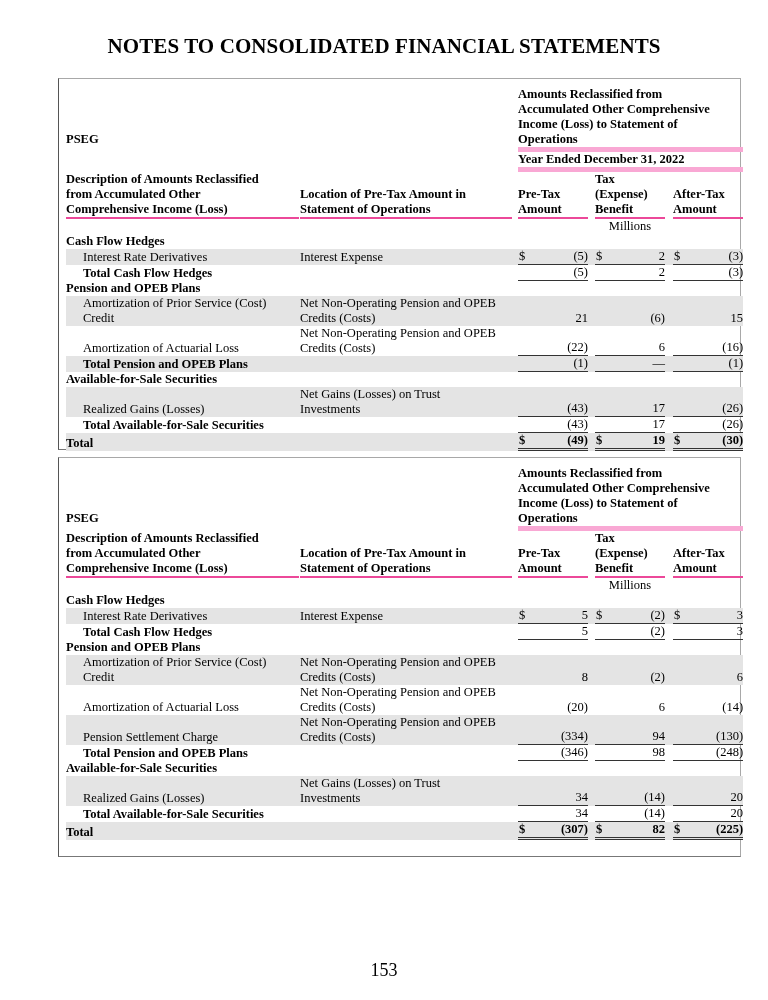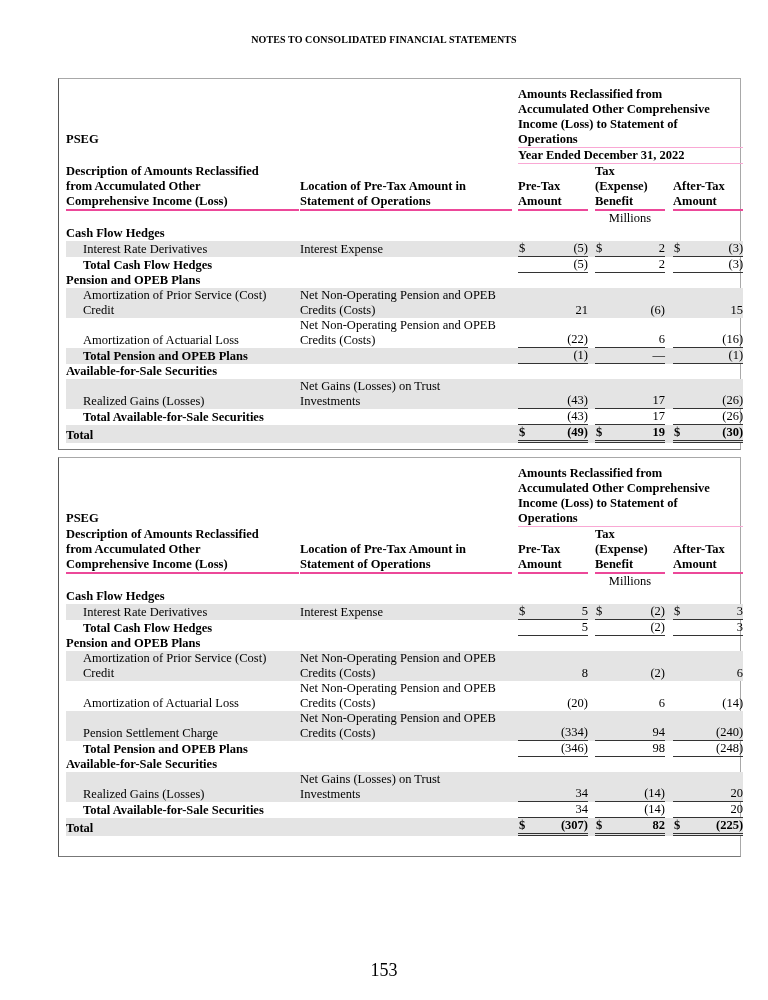--- a/index.html
+++ b/index.html
@@ -3,21 +3,21 @@
 <meta charset="utf-8">
 <style>
   html, body { margin: 0; padding: 0; background: #ffffff; }
   body {
     width: 768px; height: 1000px; position: relative; overflow: hidden;
     font-family: "Liberation Serif", "DejaVu Serif", serif;
     color: #000; font-size: 12.5px;
   }
   .page-title {
     position: absolute; top: 34px; left: 0; width: 768px;
-    text-align: center; font-weight: bold; font-size: 10px; letter-spacing: 0.1px;
+    text-align: center; font-weight: bold; font-size: 21px; letter-spacing: 0.1px;
   }
   .box {
     position: absolute; left: 58px; width: 683px;
     border-top: 1.5px solid #a8a8a8;
     border-left: 1.5px solid #555;
     border-right: 1.5px solid #a8a8a8;
     border-bottom: 1.5px solid #777;
     box-sizing: border-box;
   }
   #box1 { top: 78px; height: 372px; }
@@ -33,21 +33,21 @@
   col.c-loc  { width: 212px; }
   col.c-gap2 { width: 6px; }
   col.c-pre  { width: 70px; }
   col.c-gap3 { width: 7px; }
   col.c-tax  { width: 70px; }
   col.c-gap4 { width: 8px; }
   col.c-aft  { width: 70px; }
 
   .hdr { font-weight: bold; text-align: left; }
   .hdr-ul { border-bottom: 2px solid #ec4899; }
-  .year-top { border-top: 1px solid #f9a8d4; }
+  .year-top { border-top: 5px solid #f9a8d4; }
   .entity { font-weight: bold; text-align: left; }
   .millions { text-align: center; font-weight: normal; }
 
   .sec { font-weight: bold; margin-left: 48px; }
   .ind1 { padding-left: 17px; }
   .bold { font-weight: bold; }
   .shade td { background: #e4e4e4; }
   .num { position: relative; text-align: right; }
   .num .cur { position: absolute; left: 1px; bottom: 0; }
   .ul  { border-bottom: 1px solid #333; }
@@ -483,21 +483,21 @@
           <td></td>
           <td class="wrap">
             <div>Net Non-Operating Pension and OPEB</div>
             <div>Credits (Costs)</div>
           </td>
           <td></td>
           <td class="num ul"><span>(334)</span></td>
           <td></td>
           <td class="num ul"><span>94</span></td>
           <td></td>
-          <td class="num ul"><span>(240)</span></td>
+          <td class="num ul"><span>(130)</span></td>
         </tr>
         <tr>
           <td class="bold ind1 wrap">
             <div>Total Pension and OPEB Plans</div>
           </td>
           <td></td>
           <td class="wrap"></td>
           <td></td>
           <td class="num ul"><span>(346)</span></td>
           <td></td>

